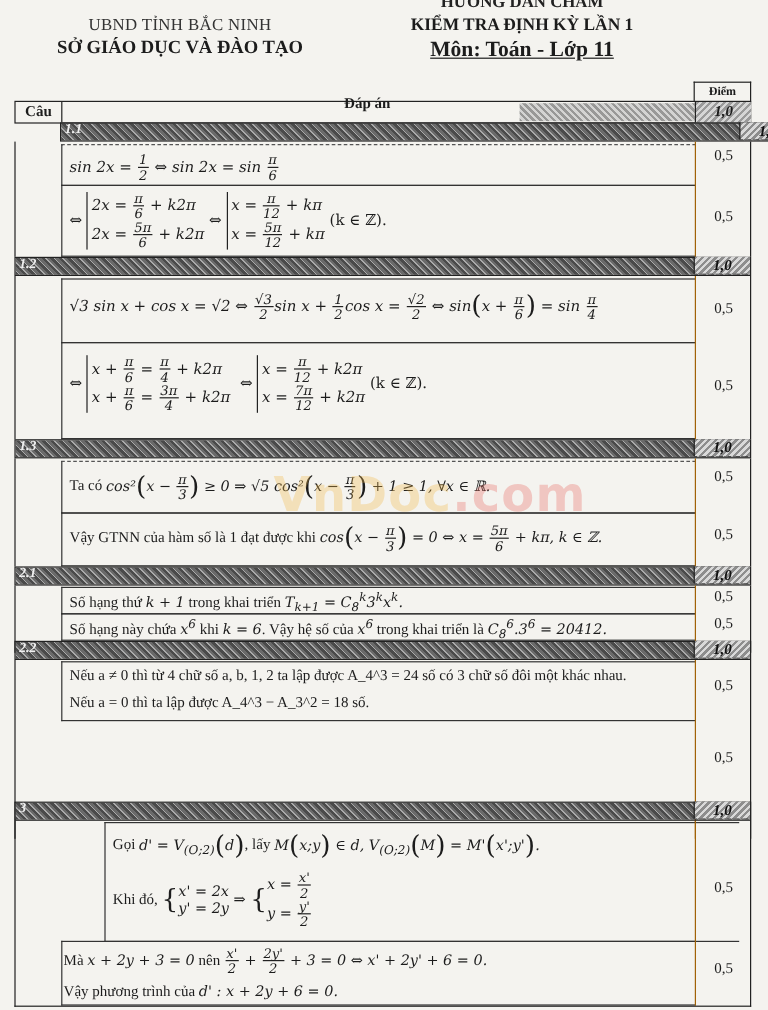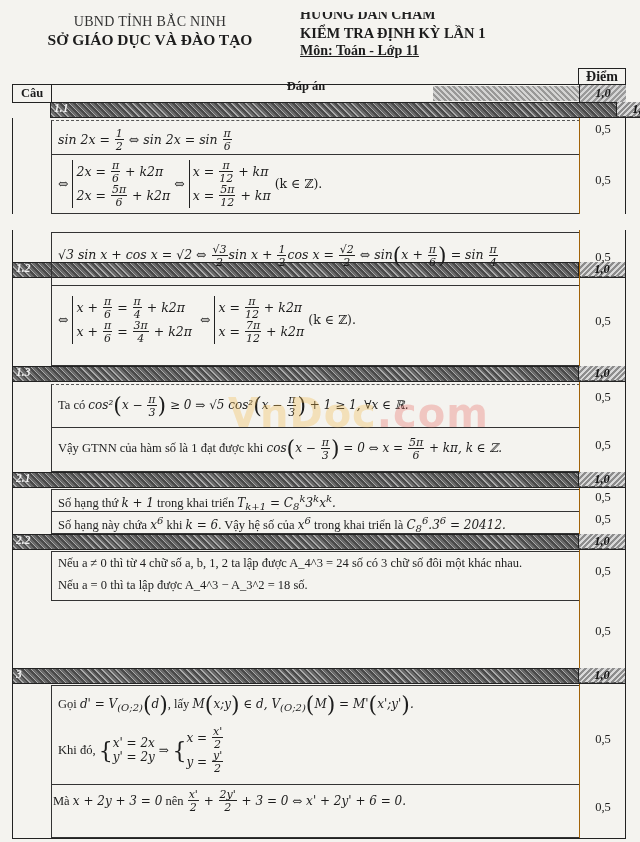--- a/index.html
+++ b/index.html
@@ -6,30 +6,30 @@
   body {
     width:640px; height:842px; overflow:hidden;
     background:#f4f3ef;
     font-family:"Liberation Serif", "DejaVu Serif", serif;
     color:#1c1c1c;
     position:relative;
   }
   .hdr-left { position:absolute; left:0; top:14px; width:300px; text-align:center; }
   .hdr-left .l1 { font-size:14px; letter-spacing:0.3px; color:#333; }
   .hdr-left .l2 { font-size:15.5px; font-weight:bold; margin-top:1px; }
-  .hdr-right { position:absolute; left:300px; top:0; width:270px; font-weight:bold;margin-top:12px; }
+  .hdr-right { position:absolute; left:300px; top:0; width:270px; text-align:center; font-weight:bold; }
   .hdr-right .t0 { font-size:14px; height:10px; overflow:hidden; line-height:6px; margin-top:0; color:#222; }
   .hdr-right .t1 { font-size:14.5px; margin-top:3px; }
   .hdr-right .t2 { font-size:13.5px; margin-top:1px; }
-  .hdr-right .t3 { font-size:14px; margin-top:1px; text-decoration:underline; }
+  .hdr-right .t3 { font-size:18px; margin-top:1px; text-decoration:underline; }
 
   .table { position:absolute; left:12px; top:68px; width:614px; }
   .diem-head {
     position:absolute; left:566px; top:0; width:46px; height:16px;
-    border:1px solid #222; border-bottom:none; font-weight:bold; font-size:14px; text-align:center; line-height:16px;
+    border:1px solid #222; border-bottom:none; font-weight:bold; font-size:10px; text-align:center; line-height:16px;
   }
   .colhead {
     position:absolute; left:0; top:16px; width:612px; height:17px;
     border:1px solid #222; font-weight:bold; font-size:12.5px;
   }
   .colhead .cau { position:absolute; left:0; top:0; width:38px; height:17px; border-right:1px solid #222; text-align:center; line-height:17px; }
   .colhead .dapan { position:absolute; left:30px; width:526px; text-align:center; top:-6px; }
   .colhead .shade { position:absolute; left:420px; top:1px; width:146px; height:15px;
     background:repeating-linear-gradient(45deg,#7a7a7a 0 2px,#c9c9c9 2px 4px); opacity:0.75; }
   .colhead .score { position:absolute; left:566px; top:0; width:46px; height:17px; border-left:1px solid #222; text-align:center; font-style:italic; line-height:17px;
@@ -99,21 +99,21 @@
         ⇔ <span class="brace-sys">x = <span class="frac"><span class="n">π</span><span class="d">12</span></span> + kπ<br>x = <span class="frac"><span class="n">5π</span><span class="d">12</span></span> + kπ</span>
         <span style="font-style:normal;">(k ∈ ℤ).</span>
       </div>
     </div>
     <div class="score-col" style="top:0;bottom:0;">
       <div class="score" style="top:4px;">0,5</div>
       <div class="score" style="top:55px;">0,5</div>
     </div>
   </div>
 
-  <div class="sec" style="top:146px;margin-top:48px;">
+  <div class="sec" style="top:146px;">
     <span class="lbl">1.2</span>
     <span class="pts">1,0</span>
   </div>
   <div class="body-block" style="top:162px;height:136px;">
     <div class="row" style="top:2px;height:52px;">
       <div class="txt math" style="top:10px;">
         √3 sin x + cos x = √2 ⇔ <span class="frac"><span class="n">√3</span><span class="d">2</span></span>sin x + <span class="frac"><span class="n">1</span><span class="d">2</span></span>cos x = <span class="frac"><span class="n">√2</span><span class="d">2</span></span> ⇔ sin<span class="paren">(</span>x + <span class="frac"><span class="n">π</span><span class="d">6</span></span><span class="paren">)</span> = sin <span class="frac"><span class="n">π</span><span class="d">4</span></span>
       </div>
     </div>
     <div class="row" style="top:55px;height:79px;">
@@ -184,32 +184,35 @@
       <div class="score" style="top:14px;">0,5</div>
       <div class="score" style="top:74px;">0,5</div>
     </div>
   </div>
 
   <div class="sec" style="top:600px;">
     <span class="lbl">3</span>
     <span class="pts">1,0</span>
   </div>
   <div class="body-block" style="top:616px;height:154px;border-bottom:1px solid #222;">
-    <div class="row" style="top:1px;height:98px;">
+    <div class="row" style="top:1px;height:98px;margin-left:36px;">
       <div class="txt" style="top:6px;">
         Gọi <span class="math">d' = V<sub>(O;2)</sub><span class="paren">(</span>d<span class="paren">)</span></span>, lấy <span class="math">M<span class="paren">(</span>x;y<span class="paren">)</span> ∈ d, V<sub>(O;2)</sub><span class="paren">(</span>M<span class="paren">)</span> = M'<span class="paren">(</span>x';y'<span class="paren">)</span>.</span>
       </div>
       <div class="txt" style="top:40px;">
         Khi đó, <span class="math"><span class="paren">{</span><span class="brace-sys" style="border-left:none;padding-left:0;">x' = 2x<br>y' = 2y</span> ⇒ <span class="paren">{</span><span class="brace-sys" style="border-left:none;padding-left:0;">x = <span class="frac"><span class="n">x'</span><span class="d">2</span></span><br>y = <span class="frac"><span class="n">y'</span><span class="d">2</span></span></span></span>
       </div>
     </div>
     <div class="row" style="top:100px;height:52px;">
       <div class="txt" style="top:4px;left:1px;">
         Mà <span class="math">x + 2y + 3 = 0</span> nên <span class="math"><span class="frac"><span class="n">x'</span><span class="d">2</span></span> + <span class="frac"><span class="n">2y'</span><span class="d">2</span></span> + 3 = 0 ⇔ x' + 2y' + 6 = 0.</span>
       </div>
+      <div class="txt" style="top:34px;left:1px;">
+        Vậy phương trình của <span class="math">d' : x + 2y + 6 = 0.</span>
+      </div>
     </div>
     <div class="score-col" style="top:0;bottom:0;">
       <div class="score" style="top:48px;">0,5</div>
       <div class="score" style="top:116px;">0,5</div>
     </div>
   </div>
 </div>
 
 <div class="watermark">
   <span class="w1">VnDoc</span><span class="w2">.com</span>

